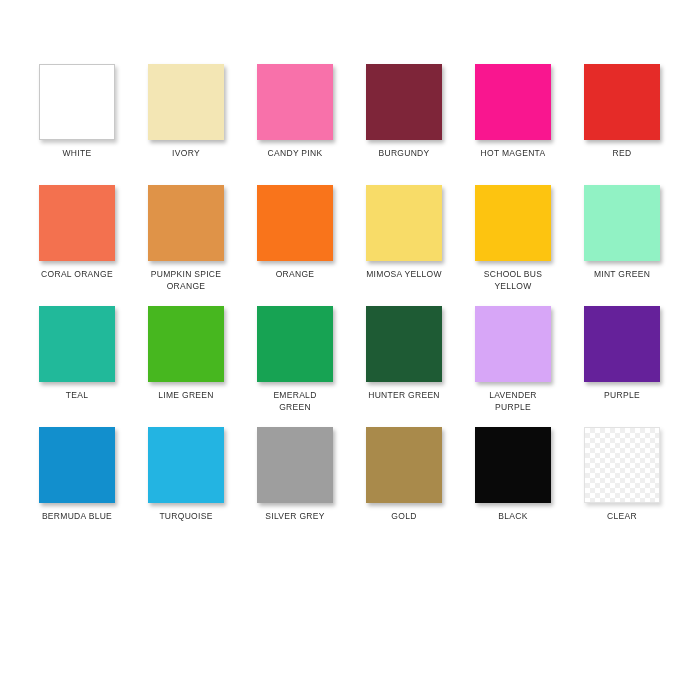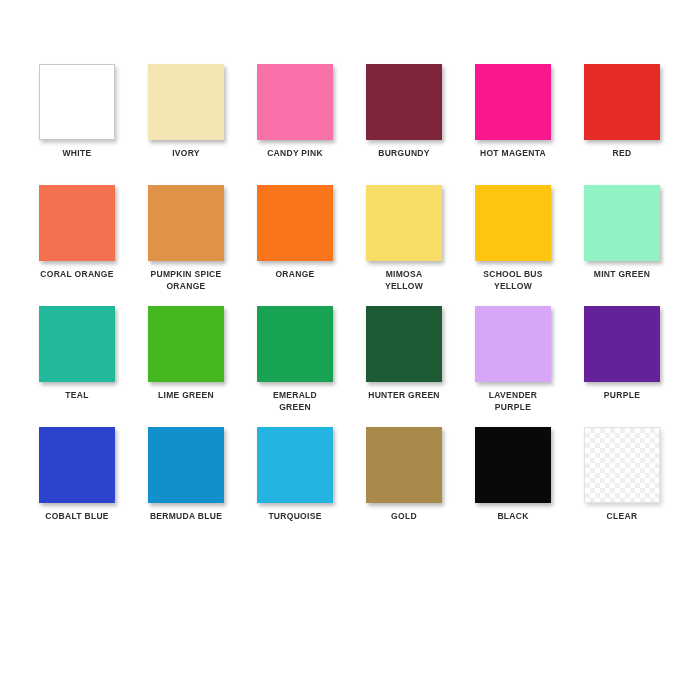--- a/index.html
+++ b/index.html
@@ -30,21 +30,20 @@
     box-sizing: border-box;
   }
 
   .swatch-cell {
     width: 109px;
     height: 121px;
     box-sizing: border-box;
     display: flex;
     flex-direction: column;
     align-items: flex-start;
-    font-weight: bold;
   }
 
   .swatch-chip {
     width: 76px;
     height: 76px;
     box-sizing: border-box;
     background-color: #ffffff;
     box-shadow: 2px 3px 4px rgba(0, 0, 0, 0.28);
     flex: none;
   }
@@ -152,30 +151,30 @@
       <div class="swatch-cell">
         <div class="swatch-chip" style="background-color: rgb(215, 166, 247);"></div>
         <div class="swatch-label">LAVENDER
 PURPLE</div>
       </div>
       <div class="swatch-cell">
         <div class="swatch-chip" style="background-color: rgb(101, 33, 154);"></div>
         <div class="swatch-label">PURPLE</div>
       </div>
       <div class="swatch-cell">
-        <div class="swatch-chip" style="background-color: rgb(44, 68, 205);"></div>
-        <div class="swatch-label">COBALT BLUE</div>
-      </div>
-      <div class="swatch-cell">
         <div class="swatch-chip" style="background-color: rgb(18, 143, 205);"></div>
         <div class="swatch-label">BERMUDA BLUE</div>
       </div>
       <div class="swatch-cell">
         <div class="swatch-chip" style="background-color: rgb(35, 180, 226);"></div>
         <div class="swatch-label">TURQUOISE</div>
+      </div>
+      <div class="swatch-cell">
+        <div class="swatch-chip" style="background-color: rgb(158, 158, 158);"></div>
+        <div class="swatch-label">SILVER GREY</div>
       </div>
       <div class="swatch-cell">
         <div class="swatch-chip" style="background-color: rgb(169, 138, 75);"></div>
         <div class="swatch-label">GOLD</div>
       </div>
       <div class="swatch-cell">
         <div class="swatch-chip" style="background-color: rgb(9, 9, 9);"></div>
         <div class="swatch-label">BLACK</div>
       </div>
       <div class="swatch-cell">

